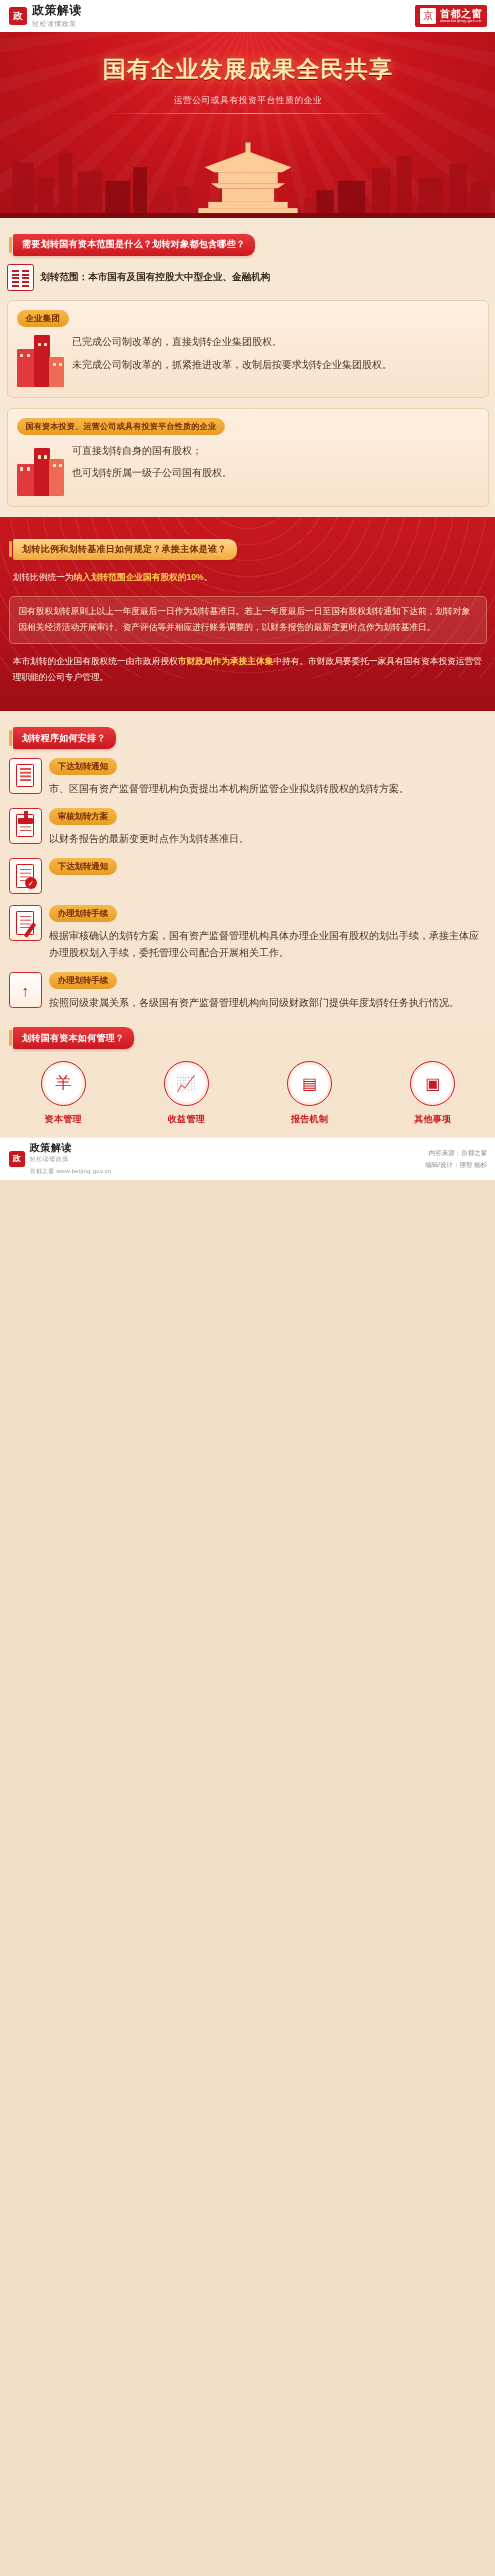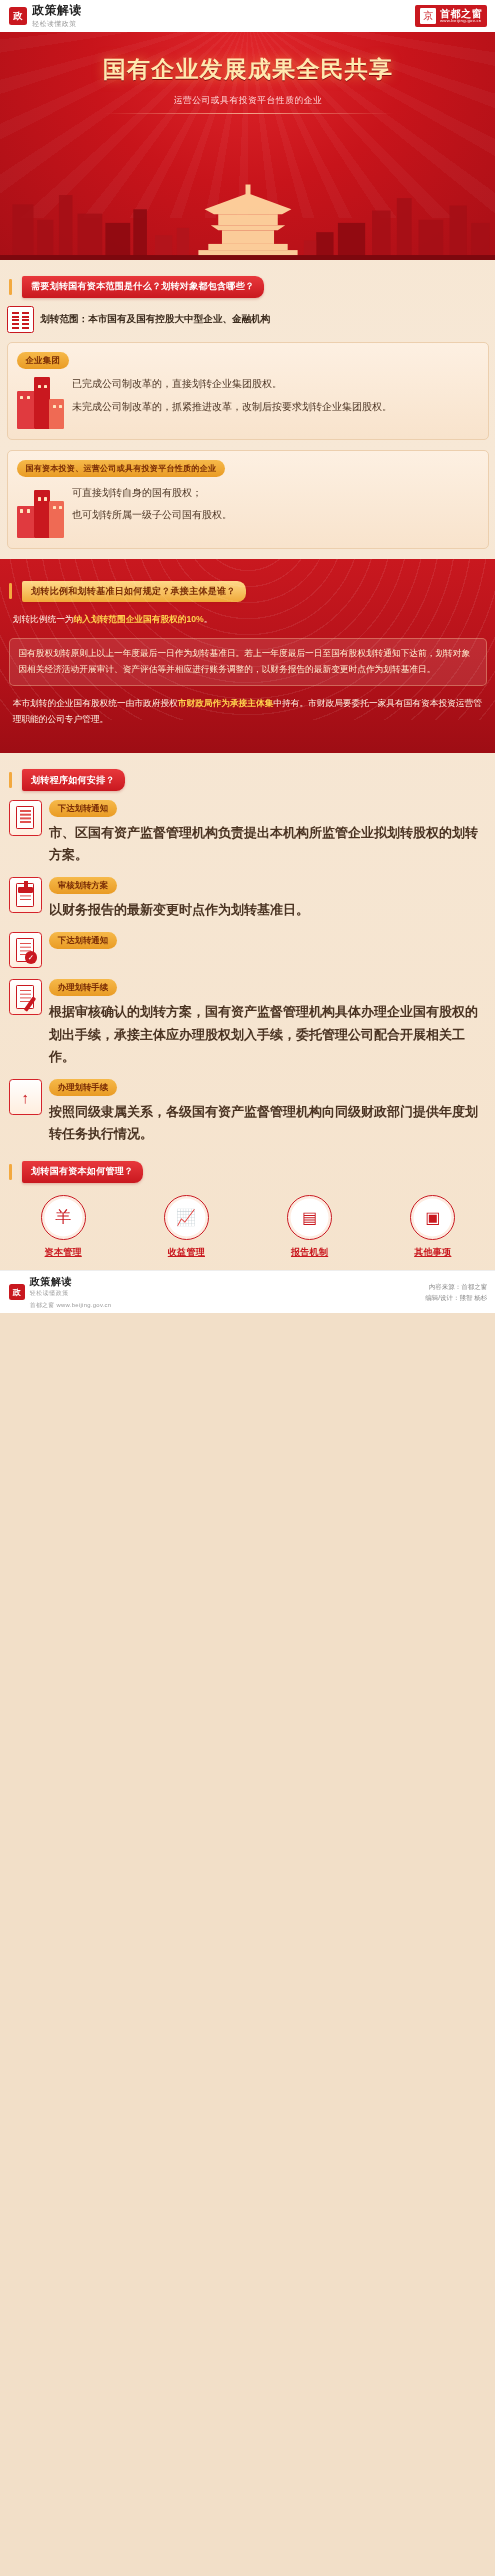--- a/index.html
+++ b/index.html
@@ -42,21 +42,21 @@
     display:flex; align-items:center; justify-content:center;
     color:#c9181f; font-size: 10px;
   }
   .gov-logo .gl-text { color: #fff; line-height: 1.15; }
   .gov-logo .gl-t1 { font-size: 10px; font-weight: bold; letter-spacing: 0.6px;}
   .gov-logo .gl-t2 { font-size: 4.3px; letter-spacing: 0.3px; }
 
   
   .hero {
     position: relative;
-    height: 228px;
+    height: 186px;
     background:
       radial-gradient(ellipse at 50% 10%, #e0262b 0%, #c8141b 45%, #a80f16 100%);
     overflow: hidden;
   }
   .hero .rays {
     position: absolute; left: 0; top: 0; width: 496px; height: 186px;
     opacity: .35;
     background:
       repeating-conic-gradient(from 0deg at 50% -10%,
         rgba(255,255,255,.10) 0deg 3deg, rgba(255,255,255,0) 3deg 9deg);
@@ -84,21 +84,21 @@
     width: 291px; margin: 6.2px auto 0; height: 0.6px;
     background: linear-gradient(90deg, rgba(255,220,180,0) 0%, rgba(255,220,180,.7) 50%, rgba(255,220,180,0) 100%);
   }
   .skyline { position: absolute; left: 0; bottom: 0; width: 496px; height: 99px; }
 
   
   .sec-head {
     margin: 16px 0 8.7px 0;
     display: flex;
     align-items: center;
-    gap: 10px;
+    gap: 1px;
     padding-left: 8.7px;
   }
   .sec-head .ribbon {
     background: linear-gradient(180deg,#e8383c,#c9181f);
     color: #fff;
     font-size: 9px;
     font-weight: bold;
     padding: 4.3px 10px 4.3px 8.7px;
     border-radius: 1.9px 8.7px 8.7px 1.9px;
     letter-spacing: 0.3px;
@@ -229,38 +229,38 @@
     position:absolute; left:50%; top:50%; transform: translate(-50%,-50%);
     color:#c9181f; font-size: 15px; font-weight: bold;
   }
   .step-main { flex: 1; }
   .step-title {
     display: inline-block;
     background: linear-gradient(180deg,#f6b94a,#e99b24);
     color: #7a2d06; font-weight: bold; font-size: 8.4px;
     padding: 3.1px 8.7px; border-radius: 8.7px; margin-bottom: 5px;
   }
-  .step-text { font-size: 13px; color: #4a3322; line-height: 1.7; font-weight: bold; }
+  .step-text { font-size: 10px; color: #4a3322; line-height: 1.7; }
 
   
   .manage {
     padding: 3.7px 8.7px 11px 8.7px;
     display: flex; justify-content: space-between; gap: 5px;
   }
   .m-item { width: 109px; text-align: center; }
   .m-circle {
     width: 45px; height: 45px; margin: 0 auto 6.2px;
     border: 1.2px solid #c9181f; border-radius: 50%;
     background: #fff;
     display: flex; align-items: center; justify-content: center;
     color: #c9181f; font-size: 16px;
     box-shadow: inset 0 0 0 2.5px #fdece1;
   }
   .m-label {
-    font-size: 9px; font-weight: bold; color: #c9181f; letter-spacing: 0.3px; text-decoration: underline;
+    font-size: 9px; font-weight: bold; color: #c9181f; letter-spacing: 0.3px;
   }
 
   
   .footer {
     height: 43px; background:#fff; display:flex; align-items:center;
     justify-content: space-between; padding: 0 8.7px; border-top: 0.6px solid #eee;
   }
   .f-left { display:flex; align-items:center; gap:5px; }
   .f-left .fl-mark {
     width: 16px; height: 16px; background:#c9181f; border-radius:2.5px; color:#fff;

